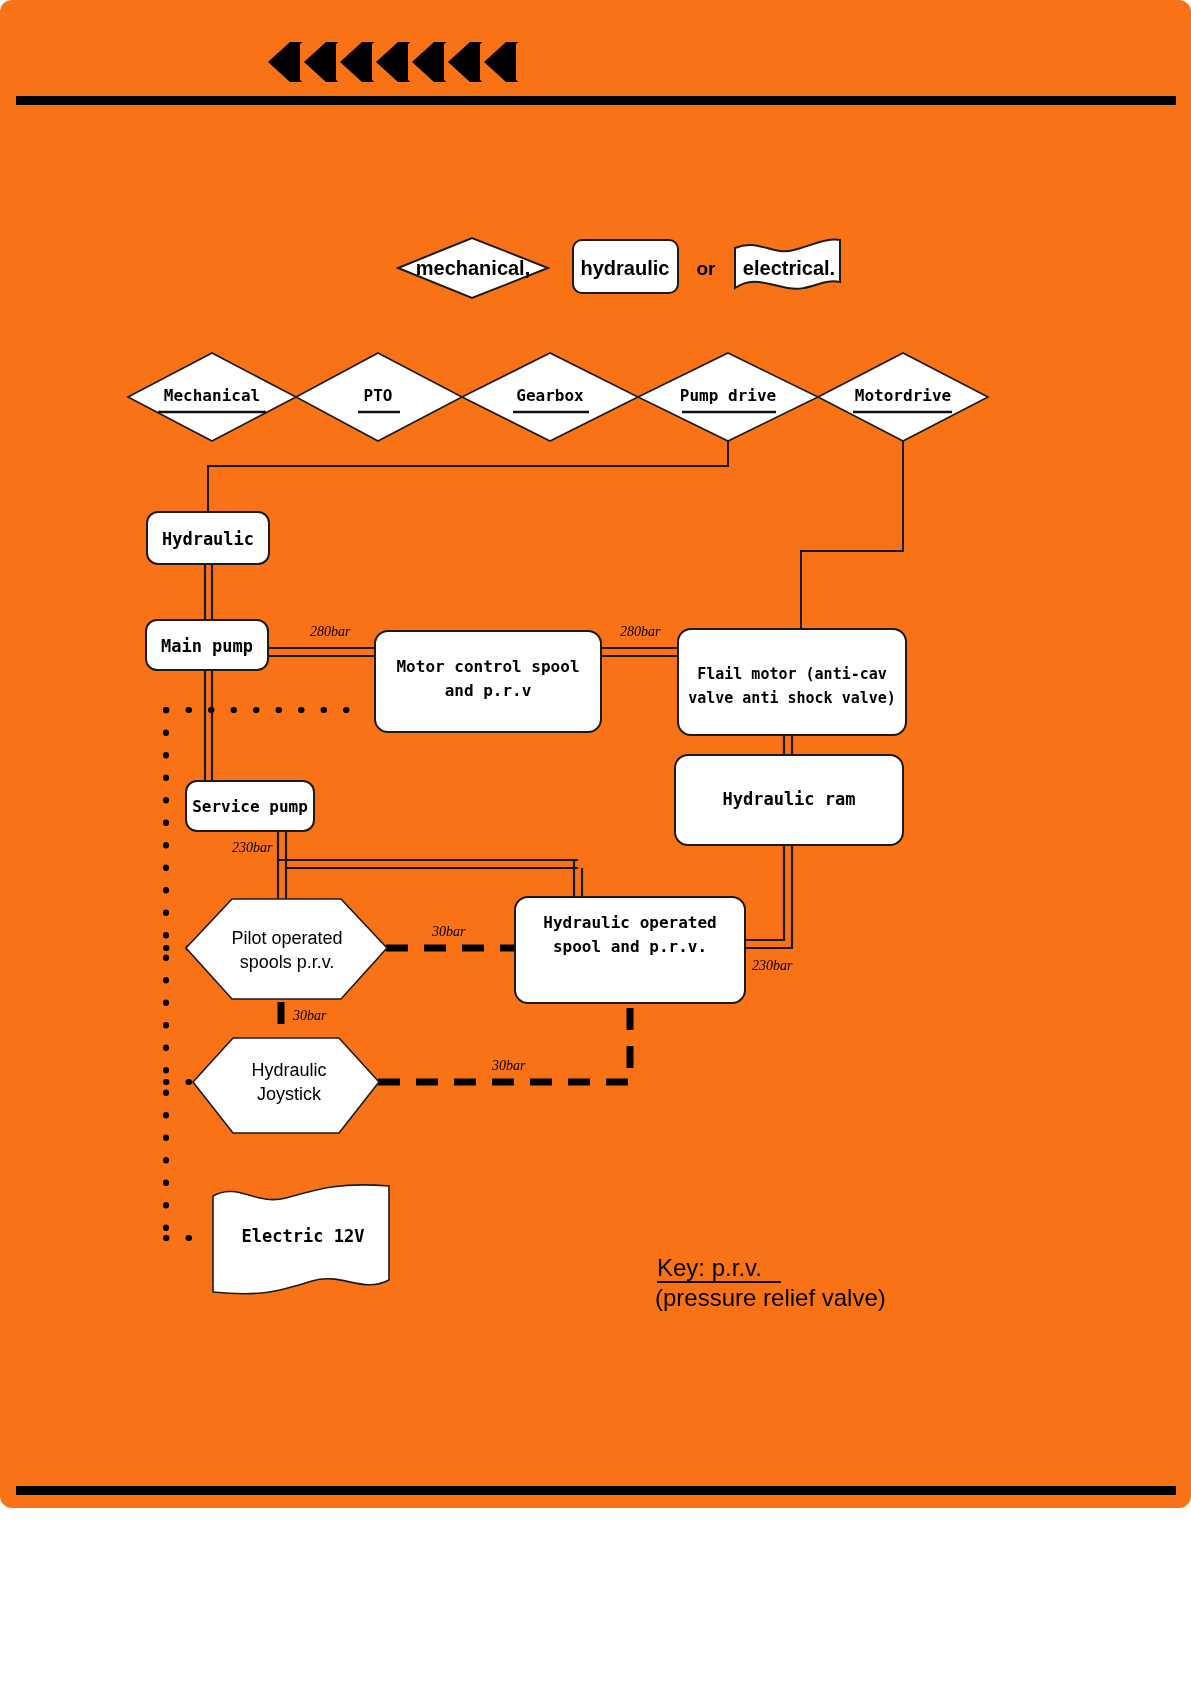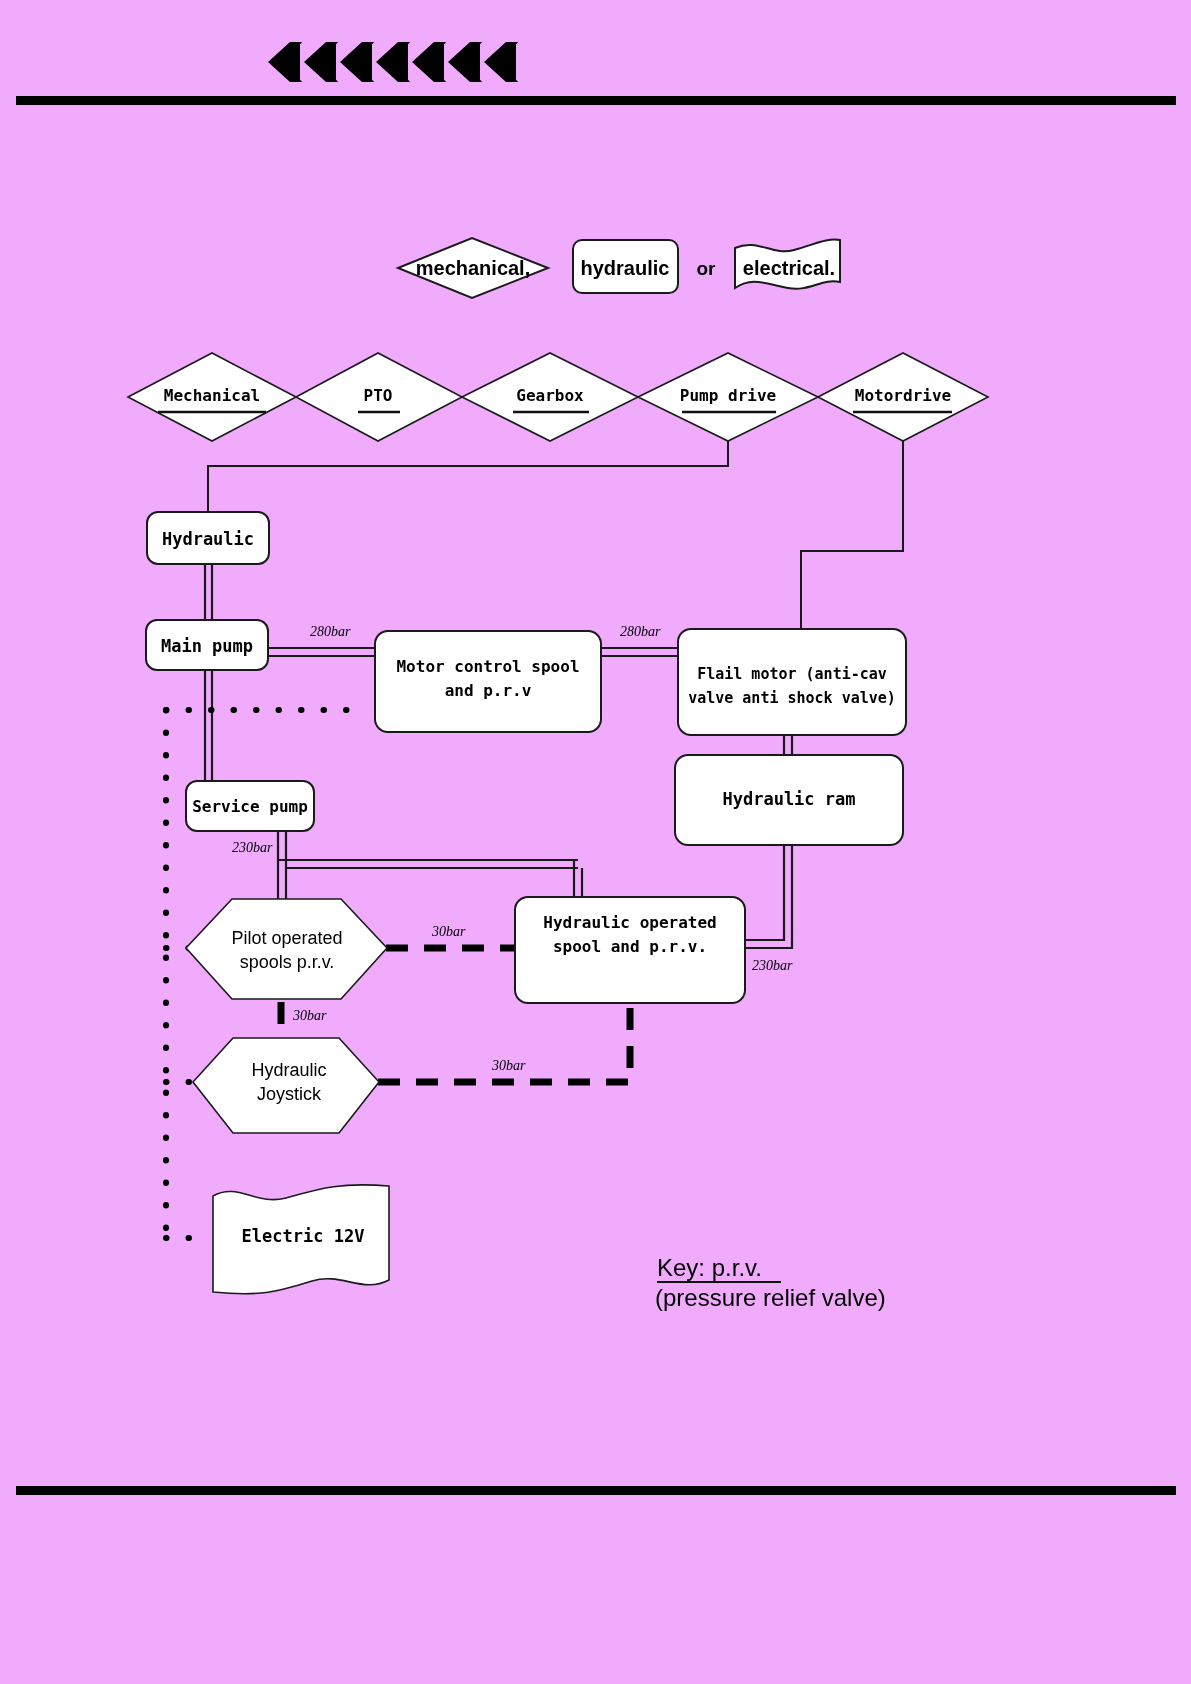--- a/index.html
+++ b/index.html
@@ -1,18 +1,18 @@
 <!DOCTYPE html>
 <html><head>
 <meta charset="utf-8">
 <style>
   html,body{margin:0;padding:0;background:#ffffff;}
   body{width:1191px;height:1684px;position:relative;
        font-family:"Liberation Serif",serif;overflow:hidden;}
-  #page{position:absolute;inset:0;width:1191px;height:1684px;background:#f0abfc;}
+  #page{position:absolute;inset:0;width:1191px;height:1508px;background:#f97316;border-radius:12px;}
   svg{display:block;}
   .chev{fill:#000;}
   .rule{fill:#000;}
   text{fill:#000;}
   .mono{font-family:"DejaVu Sans Mono",monospace;font-weight:700;}
   .sans{font-family:"Liberation Sans",sans-serif;}
   .sansb{font-family:"Liberation Sans",sans-serif;font-weight:700;}
   .bar{font-family:"Liberation Serif",serif;font-style:italic;font-size:14px;}
   .shape{fill:#ffffff;stroke:#1a1a1a;stroke-width:2;}
   .shape-thin{fill:#ffffff;stroke:#1a1a1a;stroke-width:1.6;}

